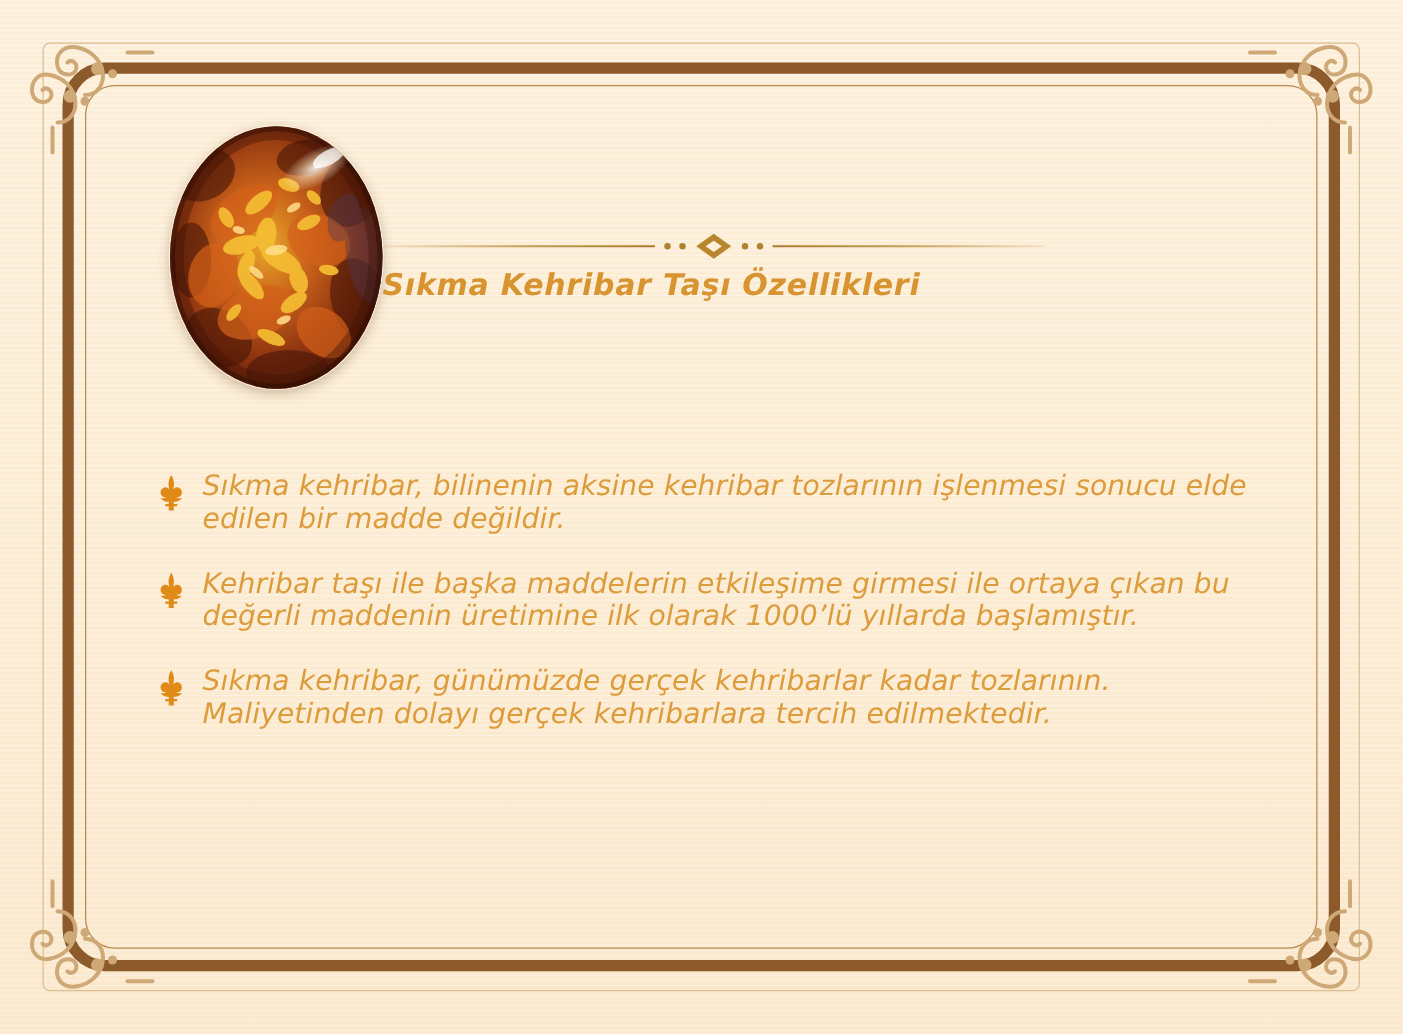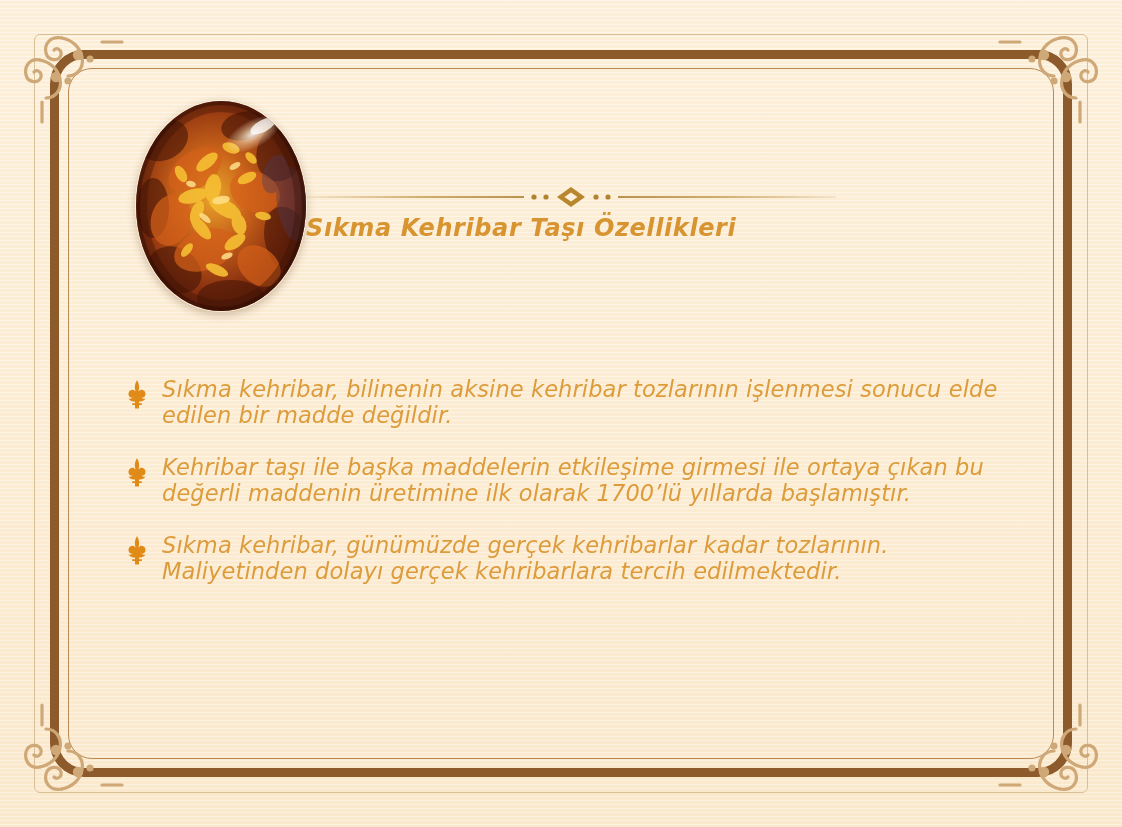--- a/index.html
+++ b/index.html
@@ -375,21 +375,21 @@
     </li>
 
     <li class="feature-item">
       <span class="fleur">
         <svg viewBox="0 0 26 30" xmlns="http://www.w3.org/2000/svg">
           <g fill="#e08b18">
             <path d="M13 1 C10.6 5 10.2 9 11.6 12.6 C10.4 11.2 9.2 10.6 8 10.8 C5.4 11.2 4 13.6 4.6 16 C5.2 18.3 7.4 19.4 9.4 18.5 C8 19.6 6.2 19.9 4.4 19.4 C5.8 21.6 8.4 22.8 11 22.4 L11 24.2 L8.2 24.2 L8.2 26 L11 26 L11 29.4 L15 29.4 L15 26 L17.8 26 L17.8 24.2 L15 24.2 L15 22.4 C17.6 22.8 20.2 21.6 21.6 19.4 C19.8 19.9 18 19.6 16.6 18.5 C18.6 19.4 20.8 18.3 21.4 16 C22 13.6 20.6 11.2 18 10.8 C16.8 10.6 15.6 11.2 14.4 12.6 C15.8 9 15.4 5 13 1 Z"></path>
           </g>
         </svg>
       </span>
-      <span class="feature-text">Kehribar taşı ile başka maddelerin etkileşime girmesi ile ortaya çıkan bu değerli maddenin üretimine ilk olarak 1700’lü yıllarda başlamıştır.</span>
+      <span class="feature-text">Kehribar taşı ile başka maddelerin etkileşime girmesi ile ortaya çıkan bu değerli maddenin üretimine ilk olarak 1000’lü yıllarda başlamıştır.</span>
     </li>
 
     <li class="feature-item">
       <span class="fleur">
         <svg viewBox="0 0 26 30" xmlns="http://www.w3.org/2000/svg">
           <g fill="#e08b18">
             <path d="M13 1 C10.6 5 10.2 9 11.6 12.6 C10.4 11.2 9.2 10.6 8 10.8 C5.4 11.2 4 13.6 4.6 16 C5.2 18.3 7.4 19.4 9.4 18.5 C8 19.6 6.2 19.9 4.4 19.4 C5.8 21.6 8.4 22.8 11 22.4 L11 24.2 L8.2 24.2 L8.2 26 L11 26 L11 29.4 L15 29.4 L15 26 L17.8 26 L17.8 24.2 L15 24.2 L15 22.4 C17.6 22.8 20.2 21.6 21.6 19.4 C19.8 19.9 18 19.6 16.6 18.5 C18.6 19.4 20.8 18.3 21.4 16 C22 13.6 20.6 11.2 18 10.8 C16.8 10.6 15.6 11.2 14.4 12.6 C15.8 9 15.4 5 13 1 Z"></path>
           </g>
         </svg>
       </span>

